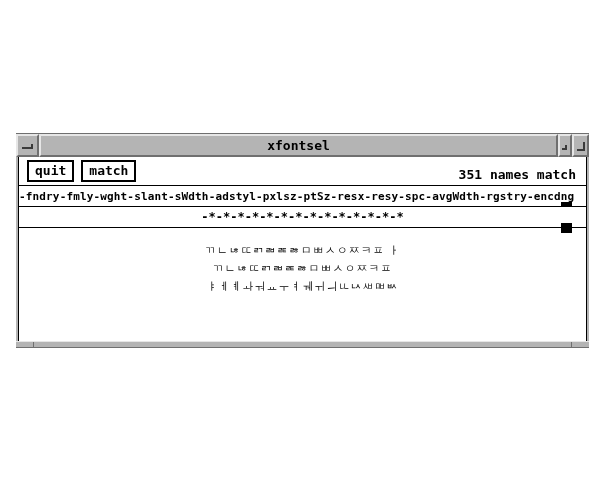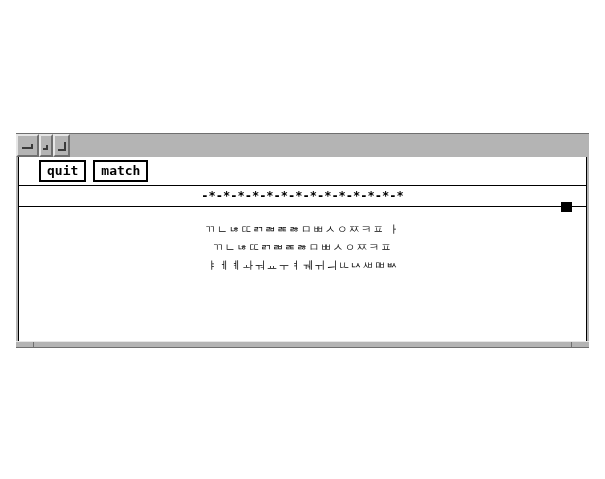--- a/index.html
+++ b/index.html
@@ -24,21 +24,21 @@
   .tb-resize-sm .corner{position:absolute;right:3px;bottom:5px;width:5px;height:5px;
     border-right:2px solid #3a3a3a;border-bottom:2px solid #3a3a3a;}
   .tb-resize-lg{width:17px;}
   .tb-resize-lg .corner{position:absolute;left:3px;bottom:4px;width:8px;height:9px;
     border-right:2px solid #3a3a3a;border-bottom:2px solid #3a3a3a;}
 
   
   .client{background:#ffffff;border-left:1px solid #000;border-right:1px solid #000;
     height:184px;overflow:hidden;}
 
-  .toolbar{height:29px;display:flex;align-items:flex-end;padding:3px 20px;
+  .toolbar{height:29px;display:flex;align-items:flex-end;padding:3px 8px;
     border-bottom:1px solid #000;}
   .cmd-btn{background:#fff;border:2px solid #000;font-family:inherit;
     font-weight:bold;font-size:13px;line-height:1;padding:2px 6px 3px 6px;margin-right:7px;
     color:#000;cursor:pointer;}
   .status{margin-left:auto;font-weight:bold;font-size:13px;color:#000;padding-right:2px;
     white-space:nowrap;}
 
   .field-row{height:21px;border-bottom:1px solid #000;position:relative;
     font-weight:bold;font-size:11px;letter-spacing:0.15px;white-space:nowrap;
     display:flex;align-items:center;overflow:hidden;color:#000;}
@@ -61,35 +61,43 @@
 </style>
 </head>
 <body>
 
 <div class="window">
 
   <div class="titlebar">
     <div class="tb-btn tb-iconify">
       <span class="dash"></span>
     </div>
+    <div class="tb-title-area">
+      <span class="tb-title">xfontsel</span>
+    </div>
     <div class="tb-btn tb-resize-sm">
       <span class="corner"></span>
     </div>
     <div class="tb-btn tb-resize-lg">
       <span class="corner"></span>
     </div>
   </div>
 
   <div class="client">
 
     <div class="toolbar">
       <button class="cmd-btn">quit</button>
       <button class="cmd-btn">match</button>
+      <span class="status">351 names match</span>
     </div>
 
+    <div class="field-row">
+      <span>-fndry-fmly-wght-slant-sWdth-adstyl-pxlsz-ptSz-resx-resy-spc-avgWdth-rgstry-encdng</span>
+      <span class="grip"></span>
+    </div>
 
     <div class="select-row">
       <span>-*-*-*-*-*-*-*-*-*-*-*-*-*-*</span>
       <span class="grip"></span>
     </div>
 
     <div class="preview">
       <div class="preview-line">ㄲㄴㄶㄸㄺㄼㄾㅀㅁㅃㅅㅇㅉㅋㅍ ㅏ</div>
       <div class="preview-line">ㄲㄴㄶㄸㄺㄼㄾㅀㅁㅃㅅㅇㅉㅋㅍ</div>
       <div class="preview-line">ㅑㅔㅖㅘㅝㅛㅜㅕㅞㅟㅢㅥㅧㅽㅮㅄ</div>

